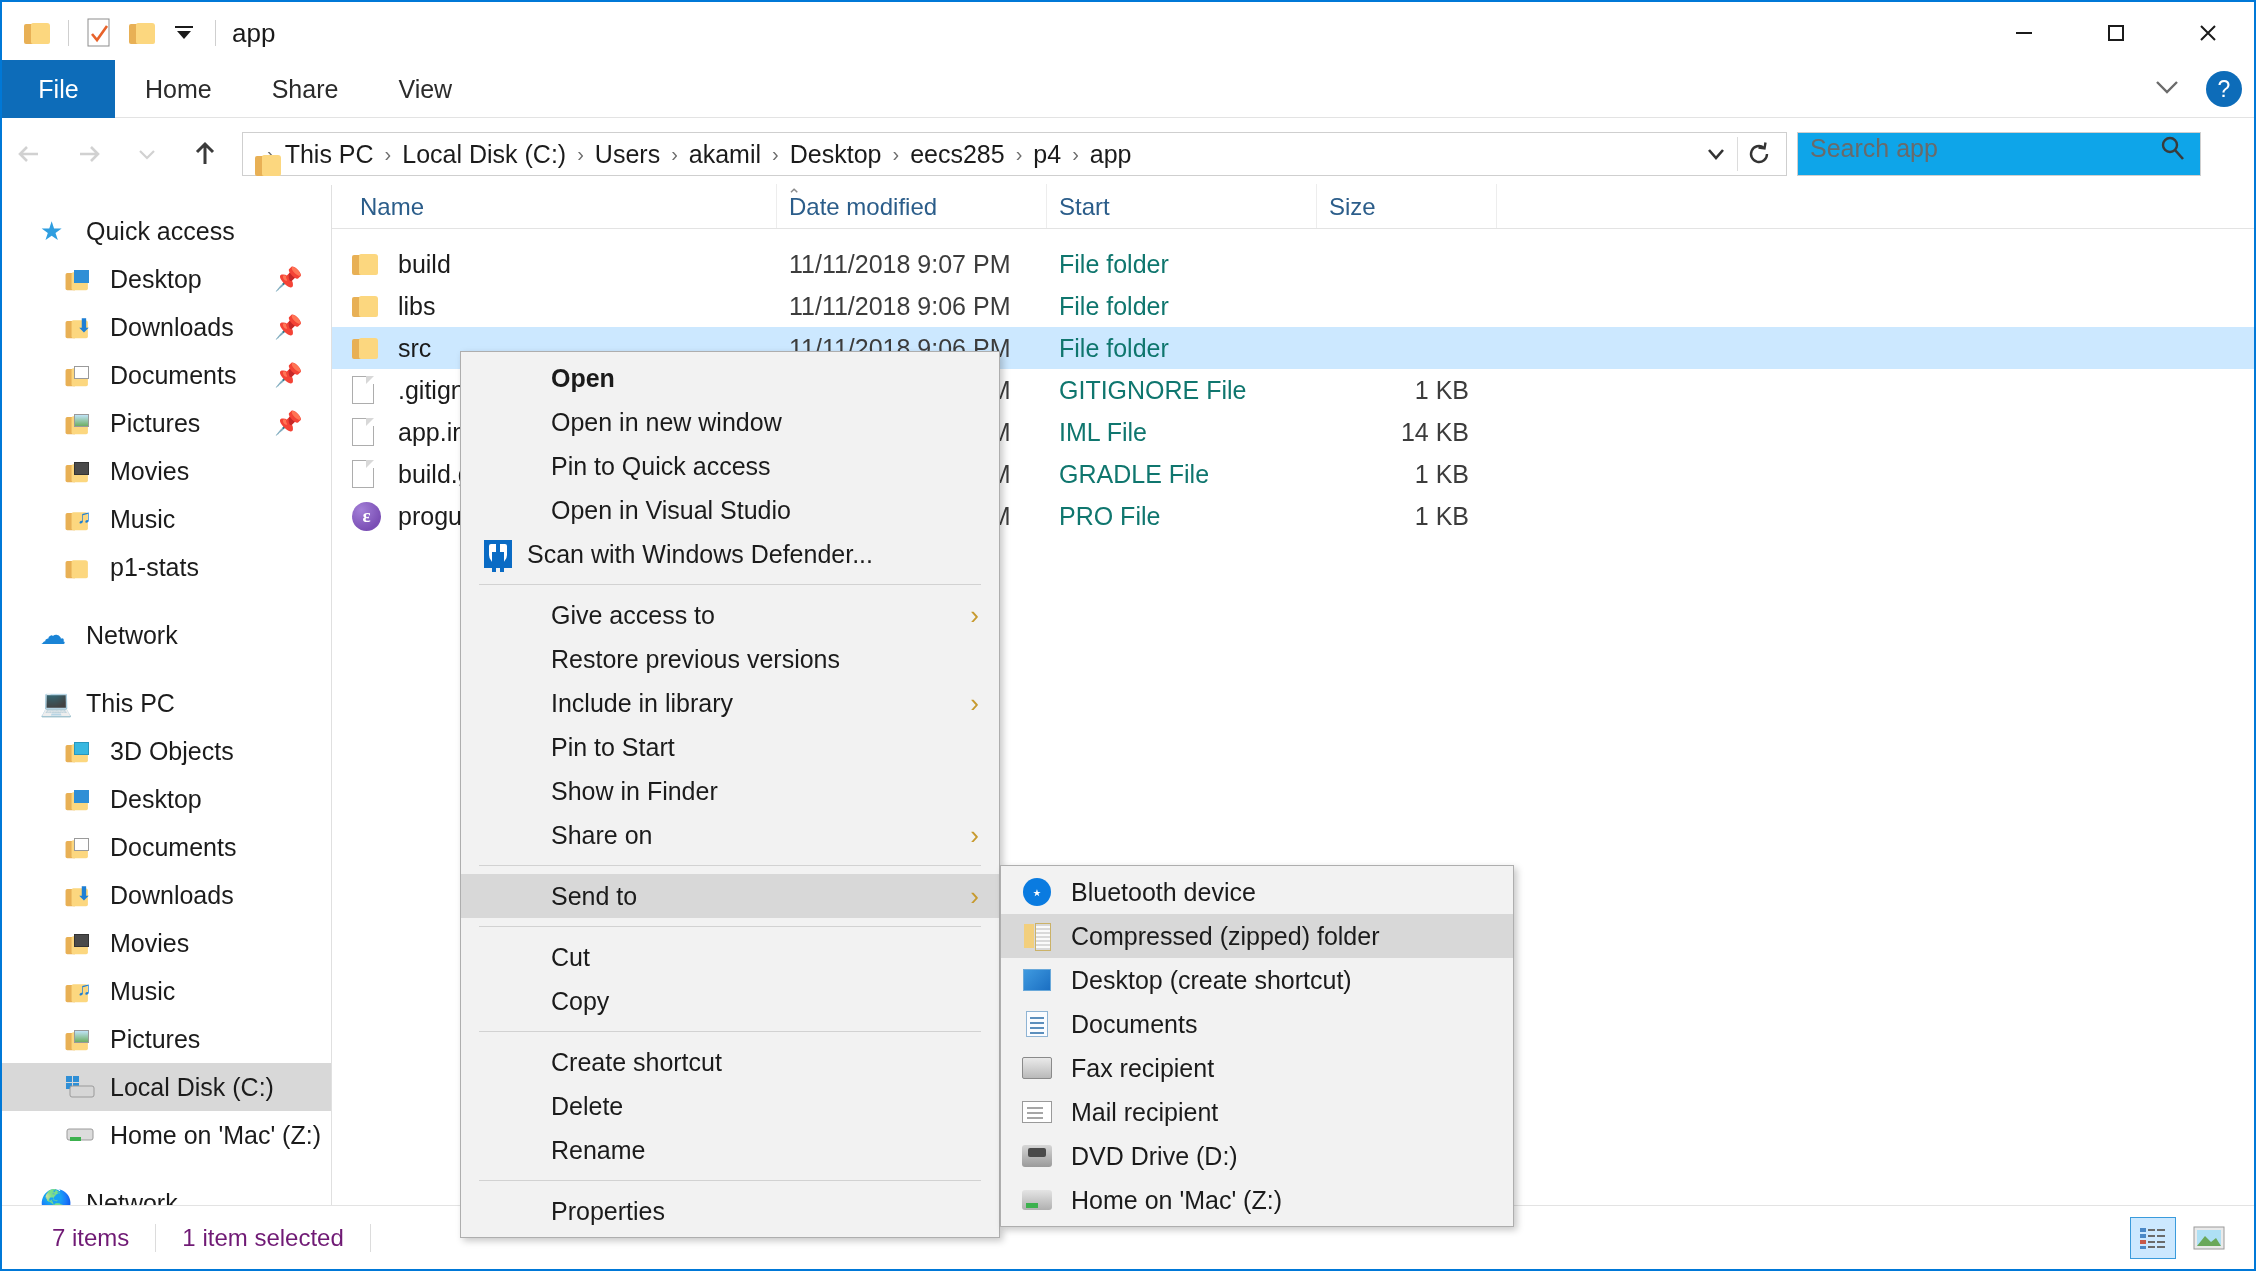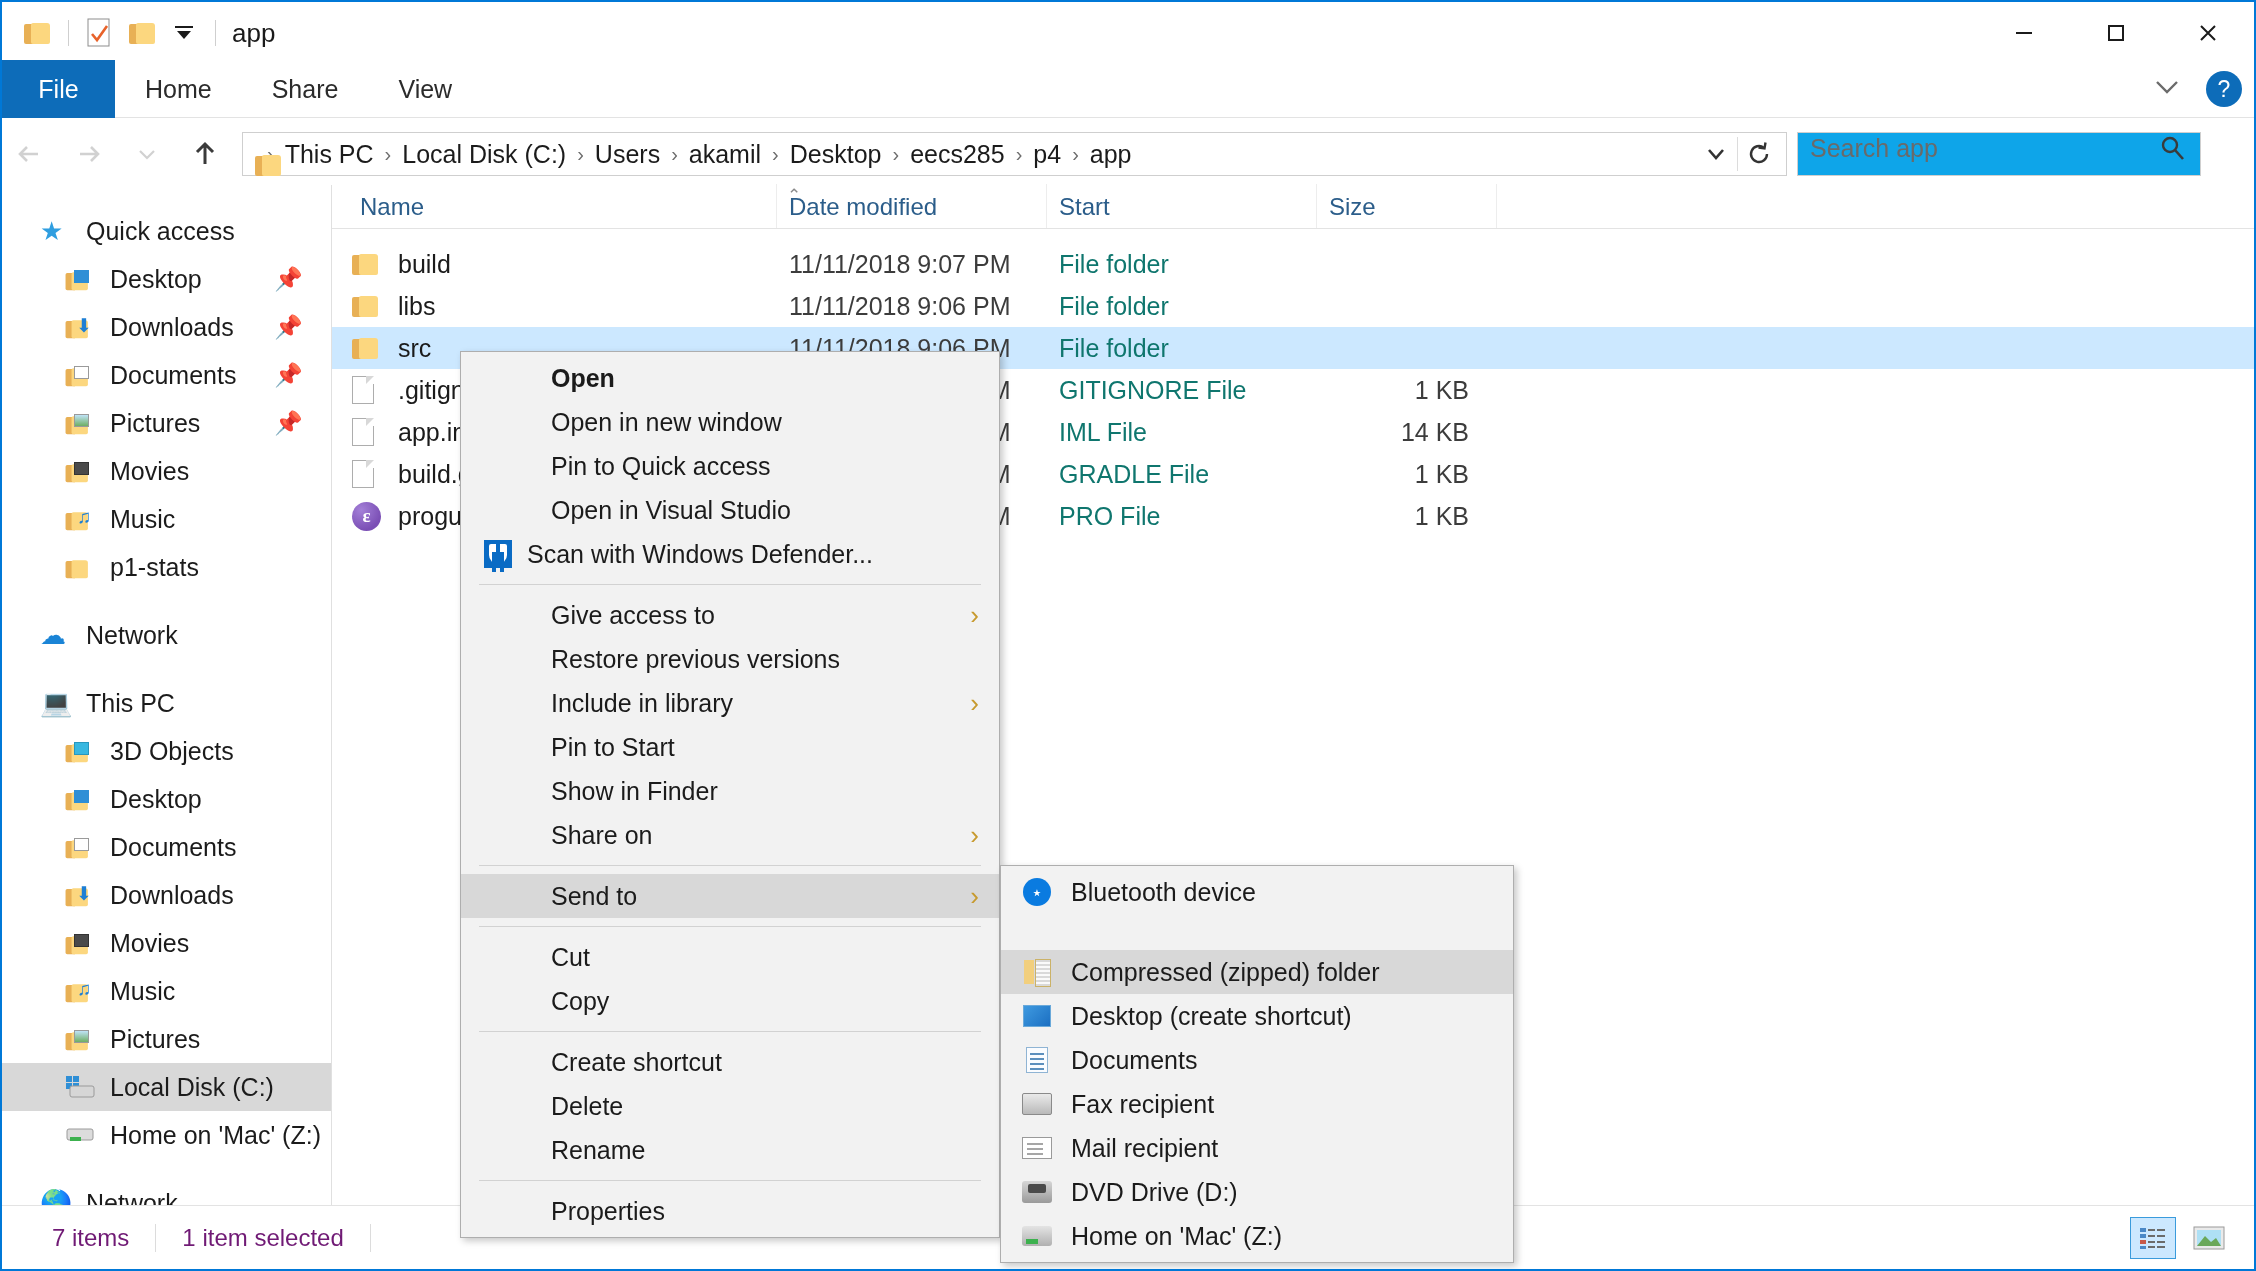--- a/index.html
+++ b/index.html
@@ -190,21 +190,21 @@
   
   #submenu {
     position: absolute; left: 998px; top: 863px; width: 514px;
     background: #f2f2f2; border: 1px solid #aeaeae;
     box-shadow: 3px 3px 7px rgba(0,0,0,.22); padding: 4px 0; z-index: 50;
   }
   .smi {
     height: 44px; display: flex; align-items: center; font-size: 25px; color: #1b1b1b;
     padding-left: 18px;
   }
-  .smi.hl { background: #d8d8d8; margin-top: 36px; }
+  .smi.hl { background: #d8d8d8; }
   .smi .sico { width: 36px; flex: 0 0 36px; display: flex; align-items: center; justify-content: center; margin-right: 16px; }
 
   .bt-ico { width: 28px; height: 28px; border-radius: 50%; background: #0a7be0; color: #fff;
             font-size: 19px; display: flex; align-items: center; justify-content: center; }
   .zip-ico { position: relative; width: 26px; height: 26px; }
   .zip-ico::before { content: ""; position: absolute; left: 0; top: 1px; width: 10px; height: 24px; background: #f2cf7d; }
   .zip-ico::after { content: ""; position: absolute; left: 11px; top: 0px; width: 14px; height: 26px;
       background: repeating-linear-gradient(#d9d9d9 0 2px, #fafafa 2px 4px); border: 1px solid #cbb268; }
   .desk-ico { width: 28px; height: 22px; background: linear-gradient(135deg,#3f9ae0,#1b6fc2); border: 1px solid #6aa9da; }
   .doc-ico { width: 22px; height: 26px; background: #fafcff; border: 1px solid #8fb4d4; position: relative; }

